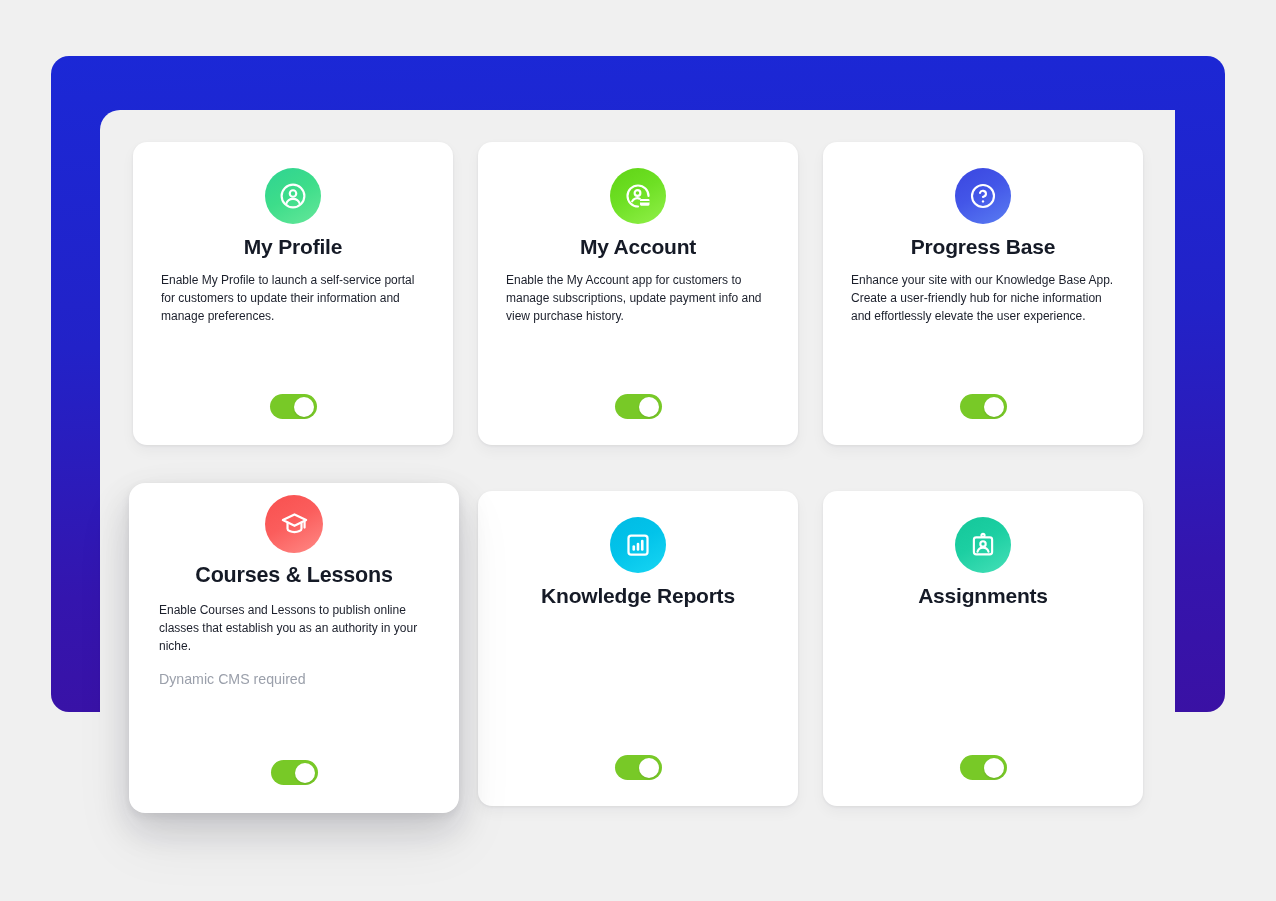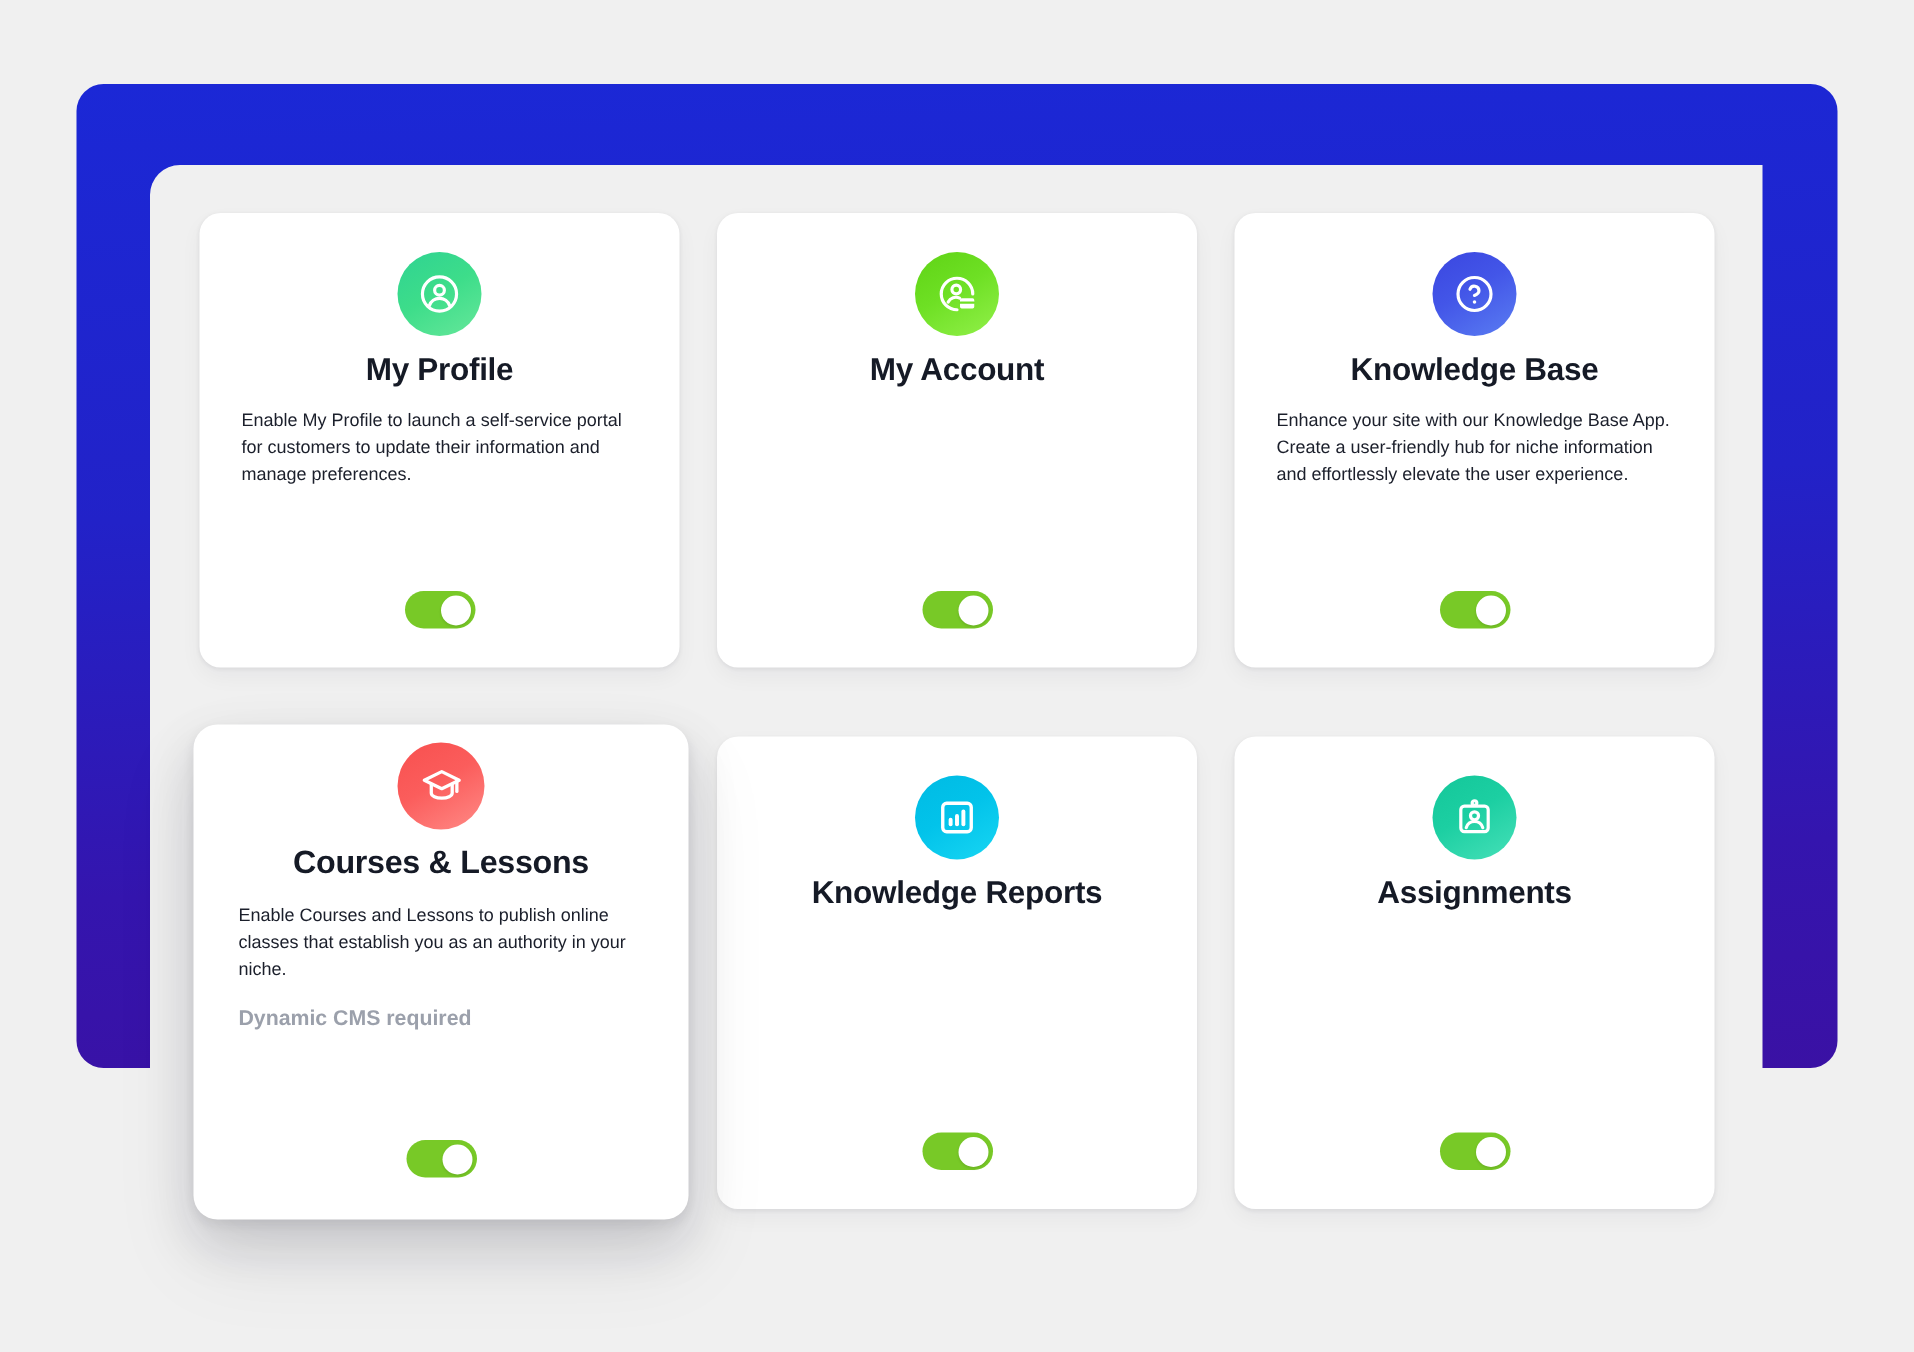--- a/index.html
+++ b/index.html
@@ -130,21 +130,21 @@
     align-self: stretch;
     font-weight: 500;
   }
 
   .card-note {
     font-size: 14.2px;
     color: #9ba0ab;
     text-align: left;
     align-self: stretch;
     margin-top: 16px;
-    font-weight: 700;
+    font-weight: 400;
   }
 
   
   .toggle-row {
     margin-top: auto;
     padding-top: 16px;
     display: flex;
     justify-content: center;
     width: 100%;
   }
@@ -202,36 +202,37 @@
         <div class="icon-badge bg-account">
           <svg width="30" height="30" viewBox="0 0 24 24" fill="none" stroke="#ffffff" stroke-width="1.7" stroke-linecap="round" stroke-linejoin="round">
             <path d="M20.4 12a8.4 8.4 0 1 0-8.4 8.4"></path>
             <circle cx="11.6" cy="9.6" r="2.3"></circle>
             <path d="M7.3 16.3a4.6 4.6 0 0 1 6.1-2.1"></path>
             <rect x="13.6" y="14.3" width="7.6" height="5.4" rx="0.9" fill="#ffffff" stroke="none"></rect>
             <path d="M13.9 16.6h7" stroke="#6ee024" stroke-width="1.3"></path>
           </svg>
         </div>
         <div class="card-title">My Account</div>
+        <div class="card-desc">Enable the My Account app for customers to manage subscriptions, update payment info and view purchase history.</div>
         <div class="toggle-row">
           <button class="toggle" data-state="on" aria-label="Enable My Account">
             <span class="knob"></span>
           </button>
         </div>
       </div>
 
       <div class="app-card row-1">
         <div class="icon-badge bg-knowledge">
           <svg width="30" height="30" viewBox="0 0 24 24" fill="none" stroke="#ffffff" stroke-width="1.7" stroke-linecap="round" stroke-linejoin="round">
             <circle cx="12" cy="12" r="8.8"></circle>
             <path d="M9.6 9.5a2.45 2.45 0 0 1 4.77.8c0 1.63-2.4 2.45-2.4 2.45"></path>
             <circle cx="12" cy="16.3" r="0.95" fill="#ffffff" stroke="none"></circle>
           </svg>
         </div>
-        <div class="card-title">Knowledge Base</div>
+        <div class="card-title">Progress Base</div>
         <div class="card-desc">Enhance your site with our Knowledge Base App. Create a user-friendly hub for niche information and effortlessly elevate the user experience.</div>
         <div class="toggle-row">
           <button class="toggle" data-state="on" aria-label="Enable Knowledge Base">
             <span class="knob"></span>
           </button>
         </div>
       </div>
 
       <div class="app-card row-2 is-raised">
         <div class="icon-badge size-lg bg-courses">

